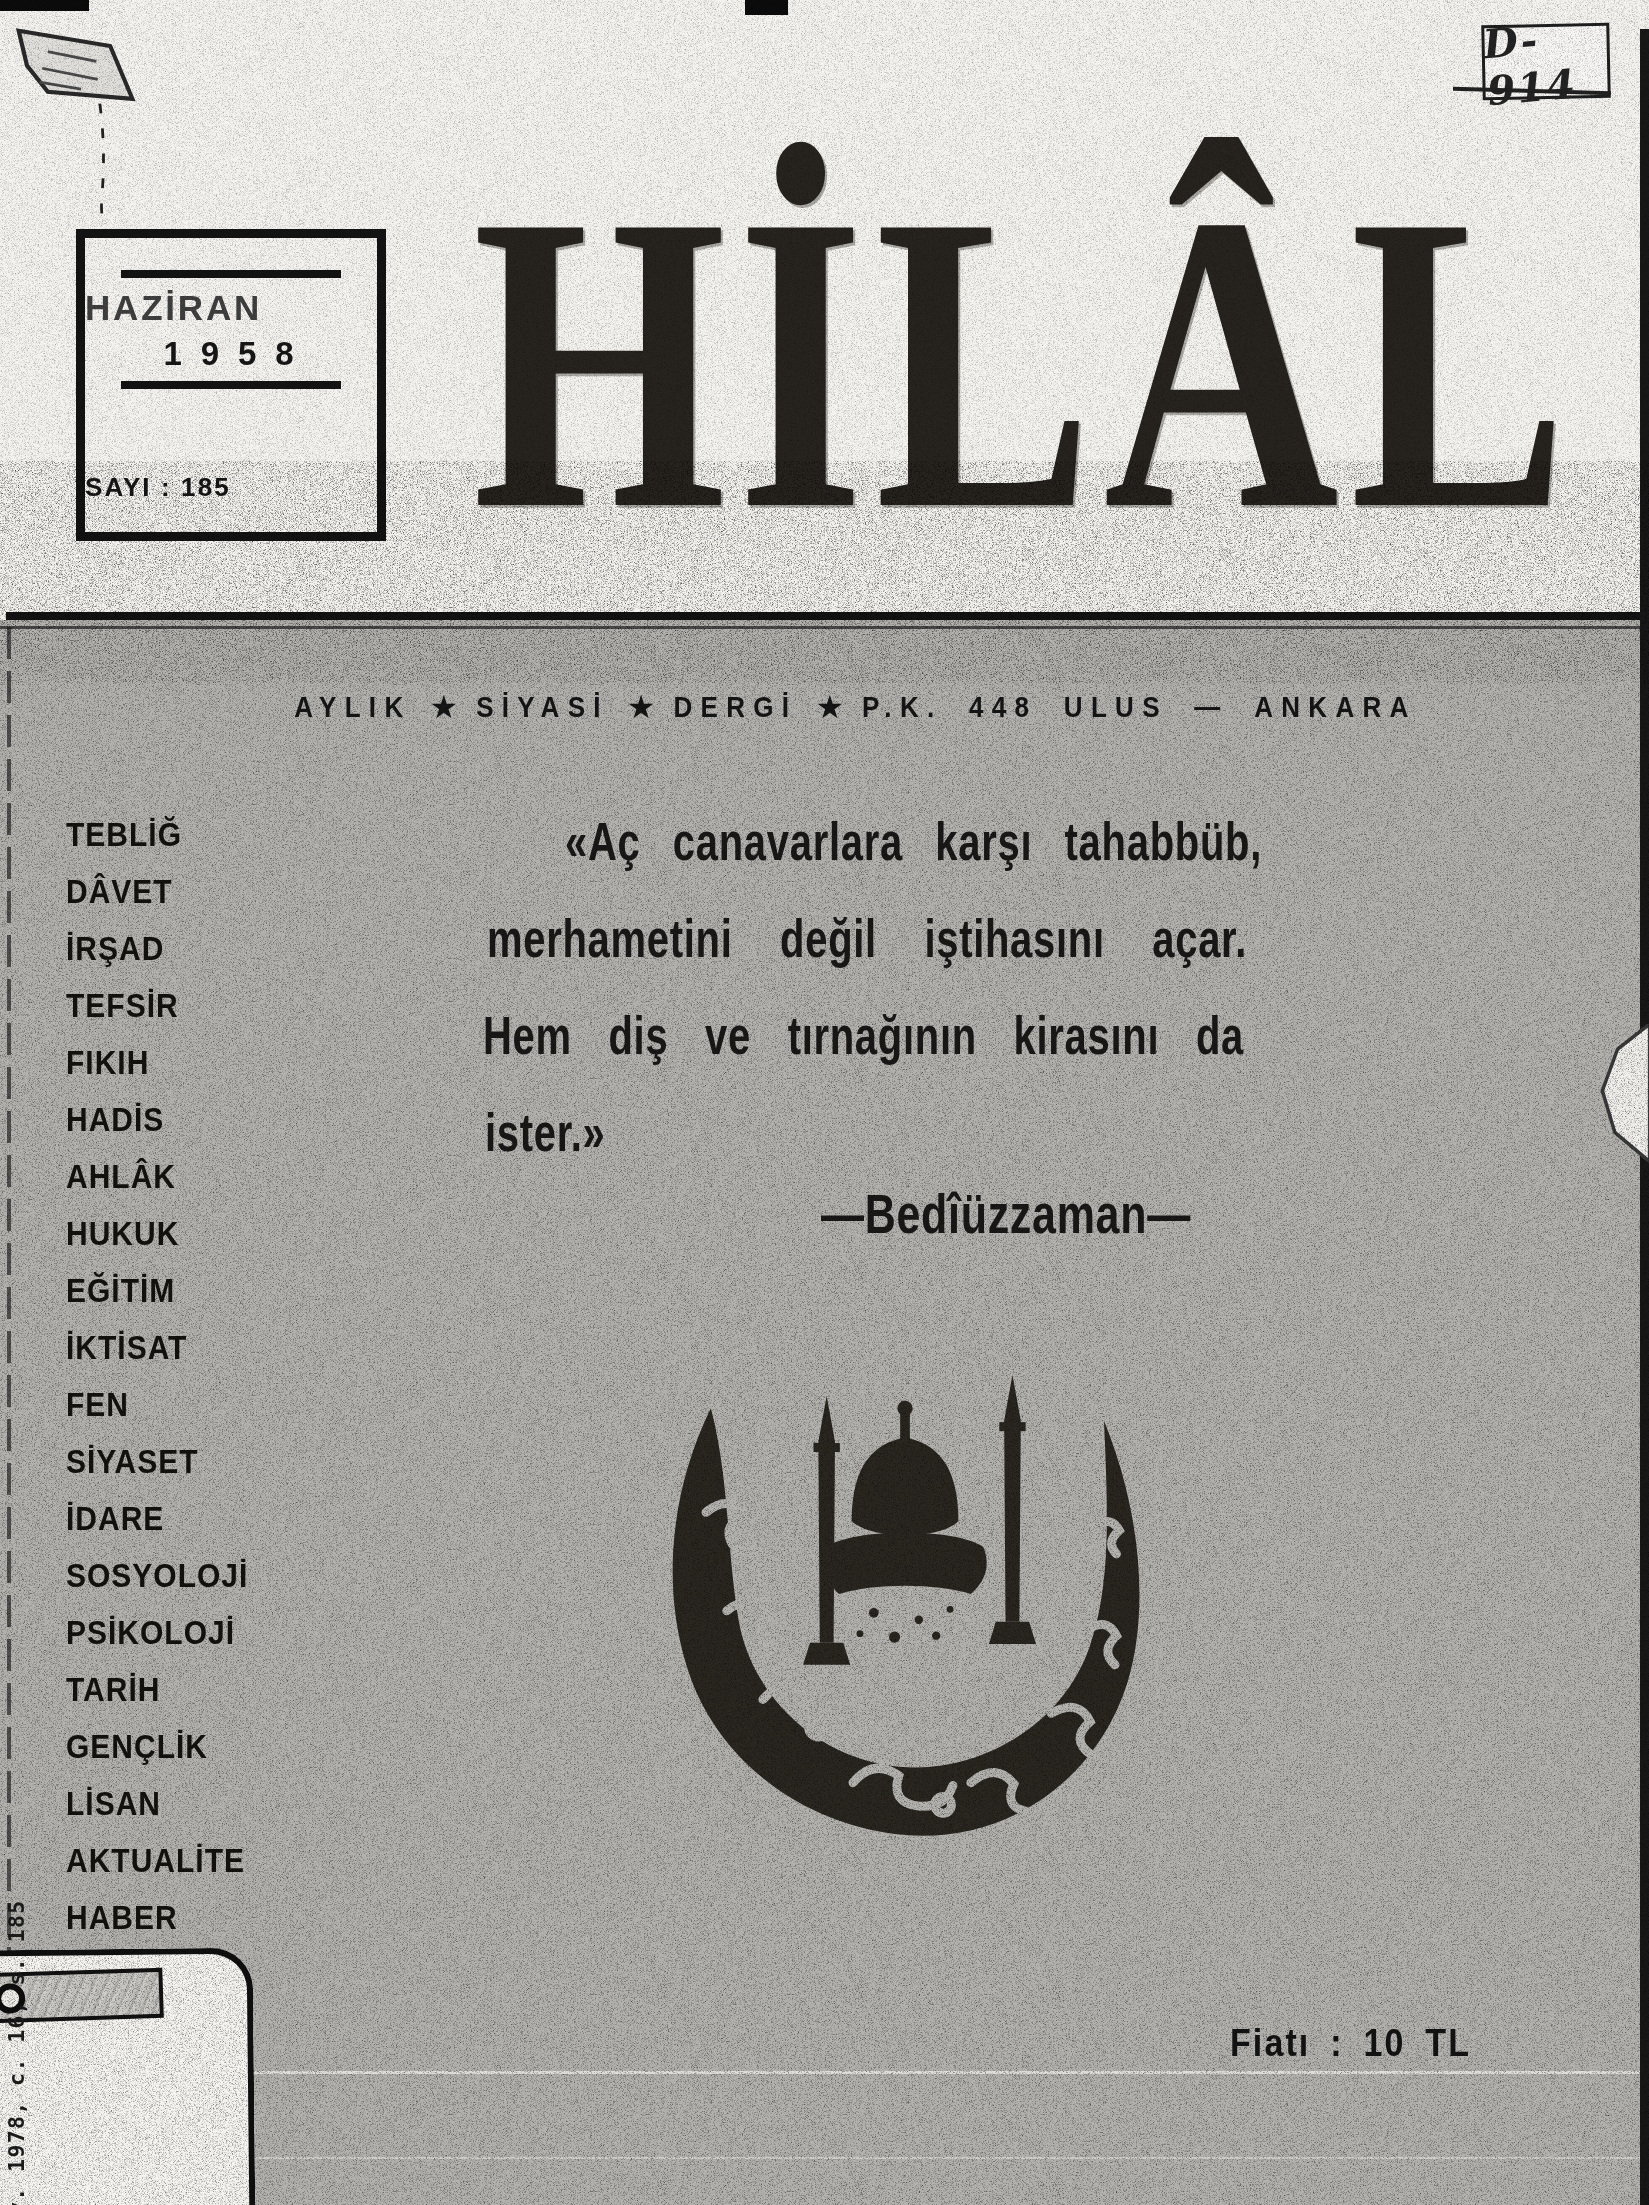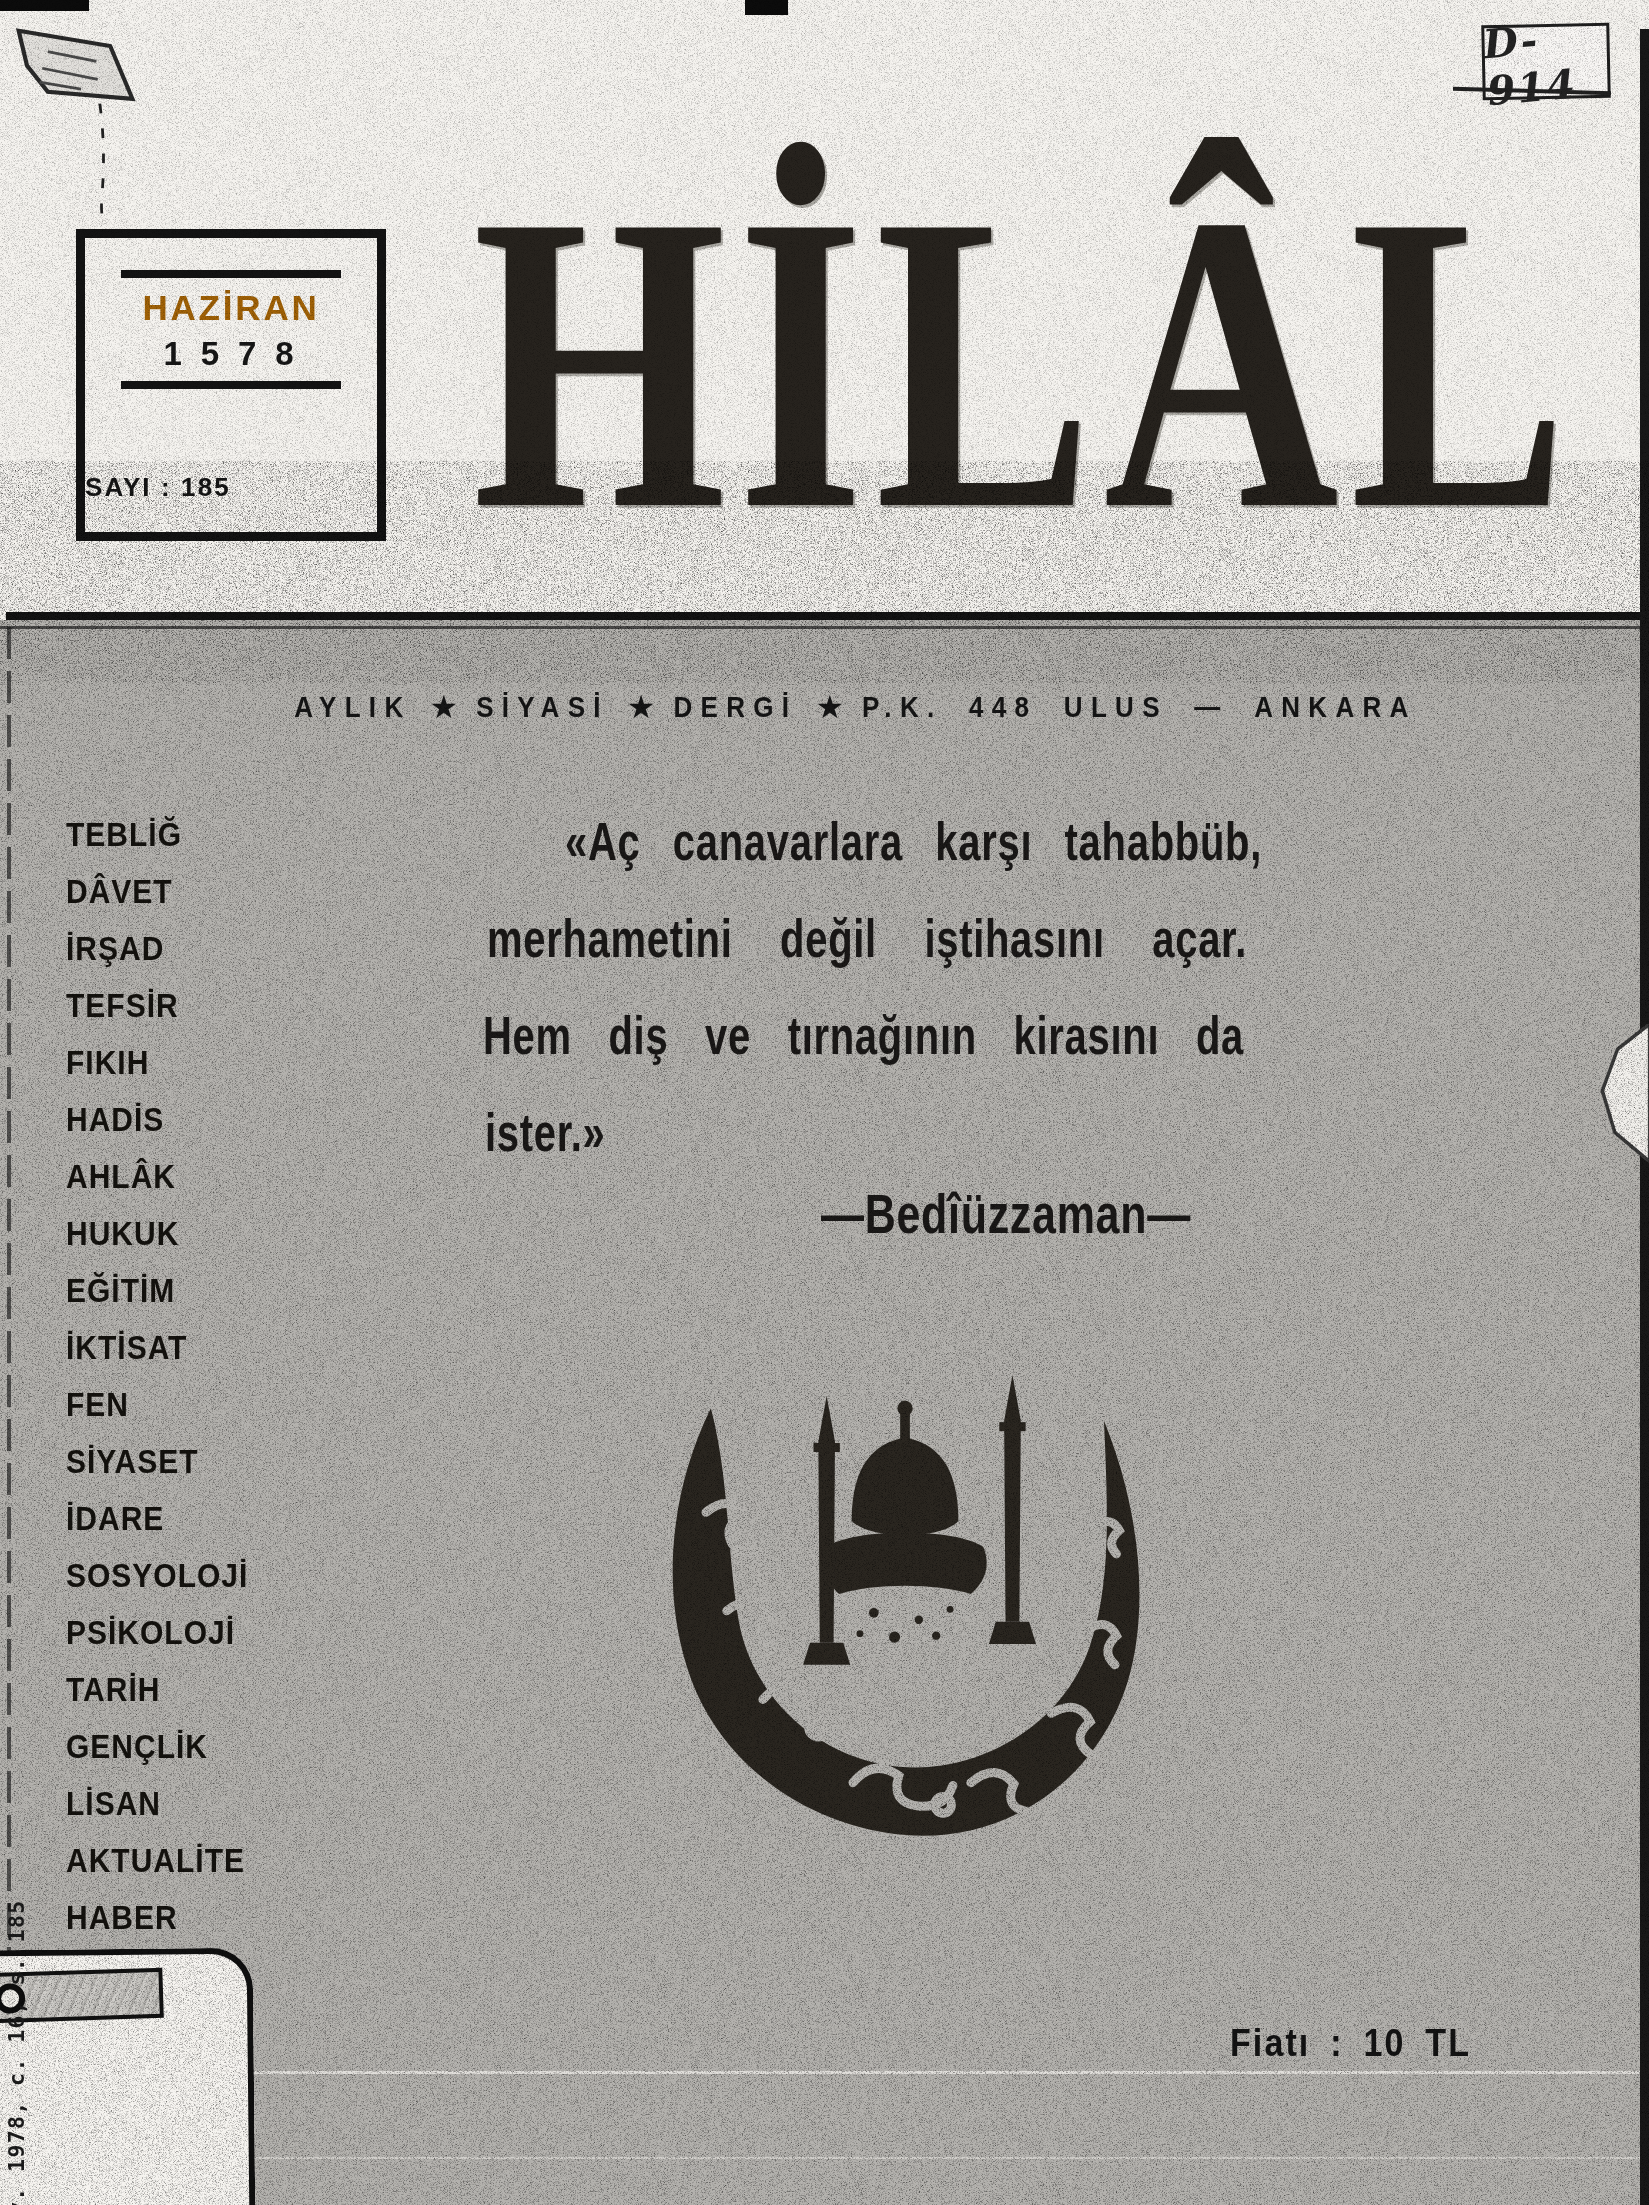--- a/index.html
+++ b/index.html
@@ -17,22 +17,22 @@
        display:flex;align-items:center;justify-content:center;background:rgba(250,249,246,.6);}
   .archive-box span{font-family:"DejaVu Serif",serif;font-style:italic;font-weight:bold;
        font-size:40px;color:#242424;transform:rotate(-4deg);letter-spacing:2.1px;}
   .archive-underline{position:absolute;left:1453px;top:89px;width:158px;height:3.5px;
        background:#222;transform:rotate(1.6deg);}
 
   .date-box{position:absolute;left:76px;top:229px;width:310px;height:312px;
        border:9px solid #141414;box-sizing:border-box;}
   .date-box .dline{position:absolute;left:36px;right:36px;height:7.6px;background:#141414;}
   .date-box .l1{top:32px;} .date-box .l2{top:143px;}
-  .date-box .month{position:absolute;left:0;right:0;top:50px;text-align:center;
-       font-weight:bold;font-size:35px;letter-spacing:2.8px;color:#a16207;}
+  .date-box .month{position:absolute;left:0;right:0;top:50px;
+       font-weight:bold;font-size:35px;letter-spacing:2.8px;color:#404040;}
   .date-box .year{position:absolute;left:0;right:0;top:97px;text-align:center;
        font-weight:bold;font-size:33px;letter-spacing:4.9px;color:#171717;}
   .date-box .issue{position:absolute;left:0;right:0;top:234px;
        font-weight:bold;font-size:26px;letter-spacing:2.1px;color:#171717;}
 
   .title{position:absolute;left:457px;top:150px;width:1137px;margin:0;text-align:center;
        font-family:"Liberation Serif",serif;font-weight:bold;font-size:326px;line-height:326px;
        letter-spacing:11px;color:#27231e;transform:scaleY(1.3);transform-origin:50% 0;
        text-shadow:2.1px 2.1px 0 rgba(40,36,30,.35);}
 
@@ -110,21 +110,21 @@
   </svg>
 
   <div class="archive-box">
     <span>D-914</span>
   </div>
   <div class="archive-underline"></div>
 
   <div class="date-box">
     <div class="dline l1"></div>
     <div class="month">HAZİRAN</div>
-    <div class="year">1 5 7 8</div>
+    <div class="year">1 9 5 8</div>
     <div class="dline l2"></div>
     <div class="issue">SAYI : 185</div>
   </div>
 
   <h1 class="title">HİLÂL</h1>
 
   <div class="bandline" id="band-line">
       <span class="seg">AYLIK</span>
       <span class="star">★</span>
       <span class="seg">SİYASİ</span>

